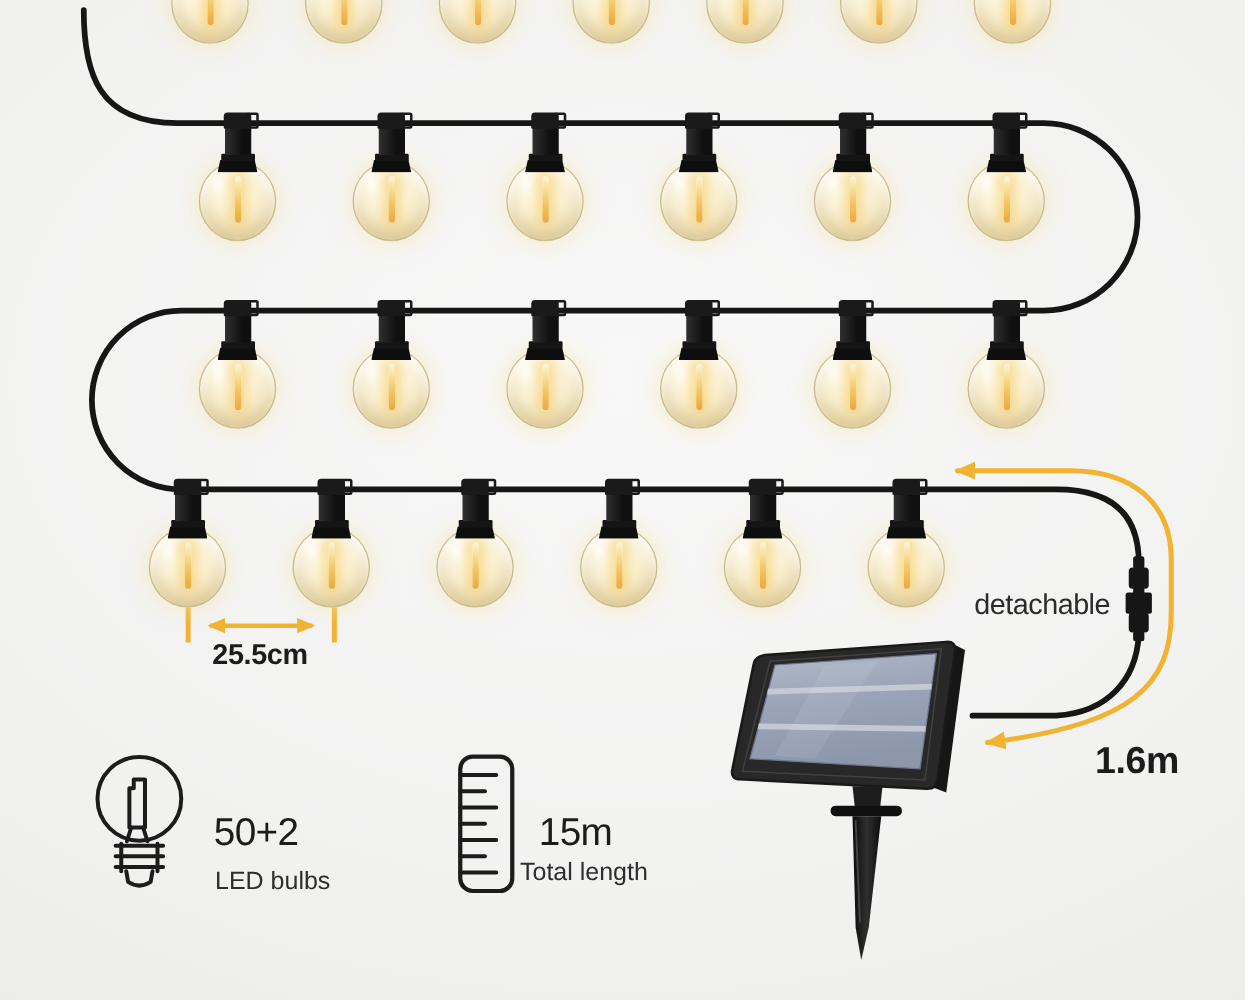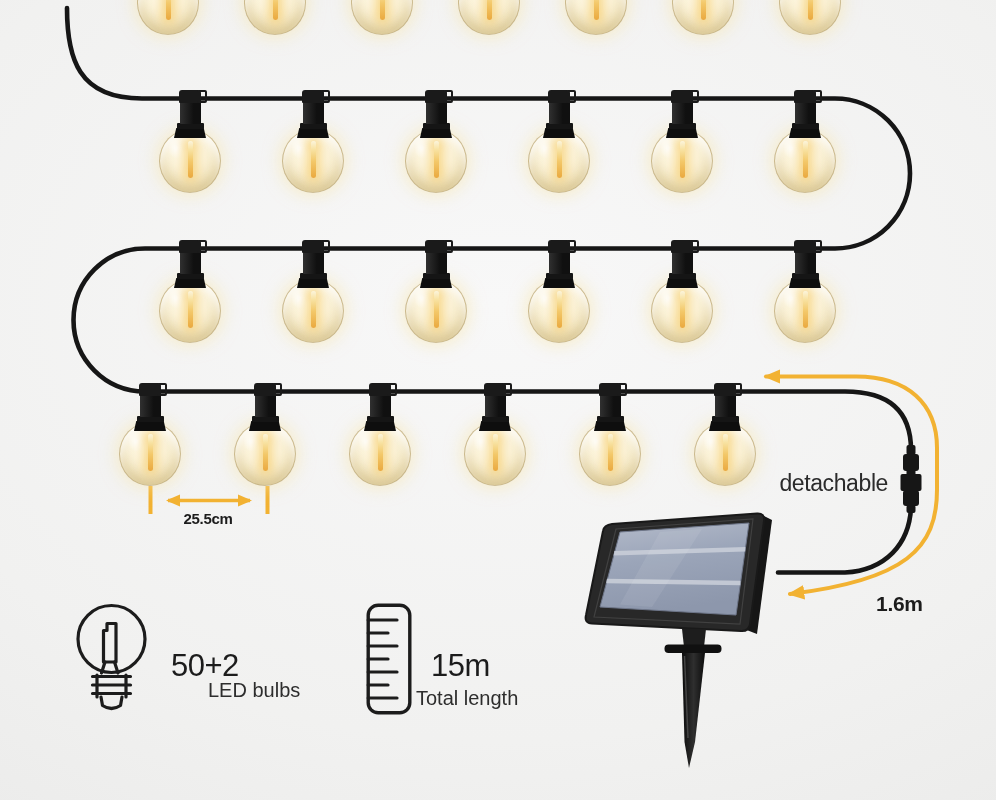--- a/index.html
+++ b/index.html
@@ -31,25 +31,25 @@
   .bulb .filament{
     position:absolute;left:50%;top:11px;width:5px;height:37px;margin-left:-2.5px;border-radius:3px;
     background:linear-gradient(180deg, rgba(250,238,200,.35) 0%, #f8e3a4 22%, #f3c869 55%, #eaa93f 100%);
     box-shadow:0 0 11px 4px rgba(246,206,112,.85);
   }
   .topbulb{z-index:2;}
 
   
   .lbl{position:absolute;z-index:3;color:#1c1c1c;}
   .lbl-detachable{left:766px;top:470px;width:122px;text-align:right;font-size:23px;letter-spacing:-.4px;color:#2b2b2b;}
-  .lbl-16m{left:876px;top:592px;font-size:21px;font-weight:bold;letter-spacing:-.3px;}
-  .lbl-spacing{left:168px;top:510px;width:80px;text-align:center;font-size:15px;font-weight:bold;letter-spacing:-.3px;}
+  .lbl-16m{left:876px;top:592px;font-size:30px;font-weight:bold;letter-spacing:-.3px;}
+  .lbl-spacing{left:168px;top:510px;width:80px;text-align:center;font-size:23px;font-weight:bold;letter-spacing:-.3px;}
   .feat-value{font-size:31px;font-weight:normal;letter-spacing:-.5px;line-height:1;}
   .feat-label{font-size:20px;color:#2d2d2d;line-height:1;}
-  .v50{left:171px;top:650px;} .l50{left:172px;top:680px;margin-left:36px;}
+  .v50{left:171px;top:650px;} .l50{left:172px;top:695px;}
   .v15{left:431px;top:650px;text-align:center;} .l15{left:416px;top:688px;}
   .icon-wrap{position:absolute;z-index:3;}
 </style>
 </head>
 <body>
 
 <div class="stage">
 
   <svg class="art" width="1000" height="800" viewBox="0 0 1000 800">
     <defs>

